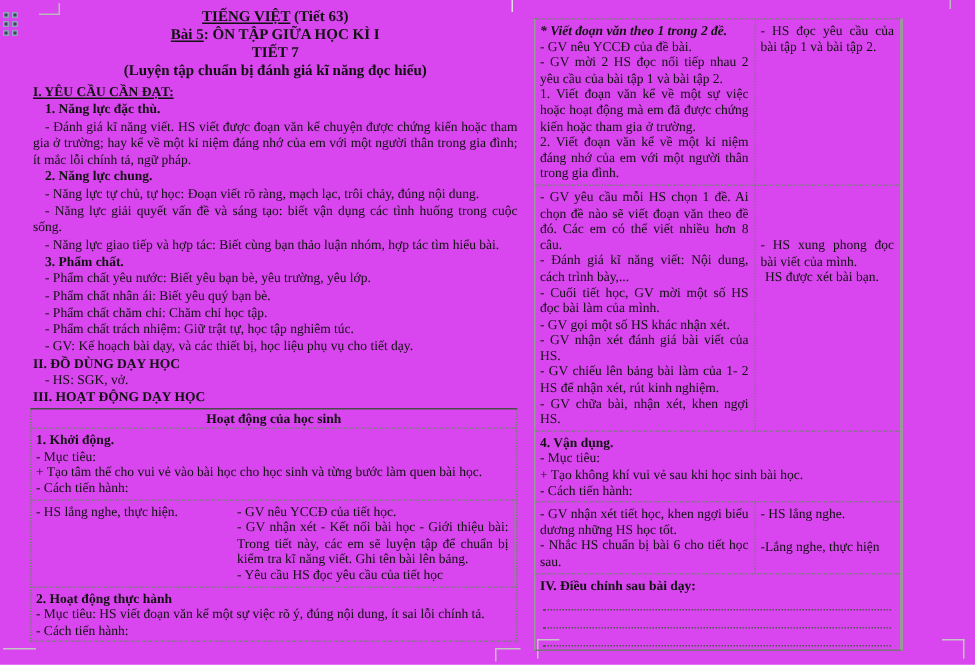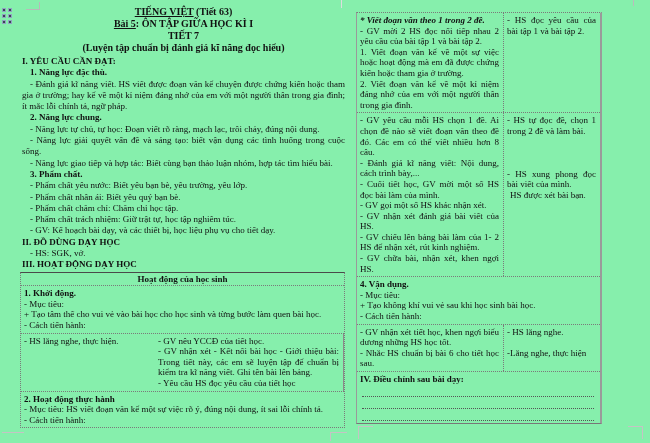--- a/index.html
+++ b/index.html
@@ -1,18 +1,18 @@
 <!DOCTYPE html>
 <html><head>
 <meta charset="utf-8">
 <style>
   html,body{margin:0;padding:0;}
   body{width:650px;height:443px;overflow:hidden;background:#fff;
        font-family:"Liberation Serif", serif;color:#111;}
-  .stage{position:relative;width:650px;height:443px;background:#86efac;overflow:hidden;}
+  .stage{position:relative;width:650px;height:443px;background:#d946ef;overflow:hidden;}
 
   
   .handle{position:absolute;left:2px;top:8px;width:12px;height:18px;
           display:grid;grid-template-columns:4px 4px;grid-auto-rows:4px;gap:2px;}
   .handle .sq{width:4px;height:4px;background:#3c4354;border:1px solid #8fa3c0;box-sizing:border-box;}
 
   
   .cm{position:absolute;}
   .cm-tl{left:26px;top:2px;width:13px;height:7px;border-bottom:1px solid #b9b9b9;border-right:1px solid #b9b9b9;}
   .cm-bl1{left:2px;top:432px;width:22px;height:8px;border-top:1px solid #c4c4c4;}
@@ -24,21 +24,21 @@
 
   
   .page1{position:absolute;left:22px;top:6px;width:323px;}
   .title{text-align:center;font-weight:bold;font-size:10px;line-height:12px;}
   .u{text-decoration:underline;}
   .body-block{margin-top:2px;font-size:9px;line-height:11.3px;}
   .body-block .ln{text-indent:8px;text-align:justify;}
   .ln{margin:0;}
   .ln.bold{font-weight:bold;}
   .ln.bold-indent{font-weight:bold;}
-  .ln.bold-underline{font-weight:bold;text-indent:0;}
+  .ln.bold-underline{font-weight:bold;text-decoration:underline;text-indent:0;}
   .ln.section-bold{font-weight:bold;text-indent:0;}
   .ln.bold-italic{font-weight:bold;font-style:italic;}
   .ln.spaced-lg{margin-top:32px;}
   .ln.spaced-sm{margin-top:11px;}
   .ln.indent-sm{padding-left:3px;}
 
   
   .tbl{font-size:9px;line-height:10.6px;box-sizing:border-box;}
   .tbl .cell .ln{text-indent:0;text-align:justify;}
   .trow{display:flex;}
@@ -141,40 +141,40 @@
             <div class="ln">- Cách tiến hành:</div>
           </div>
       </div>
     </div>
   </div>
 
   <div class="tbl tbl2">
     <div class="trow">
       <div class="cell cgv">
           <div class="ln bold-italic">* Viết đoạn văn theo 1 trong 2 đề.</div>
+          <div class="ln">- GV nêu YCCĐ của đề bài.</div>
           <div class="ln">- GV mời 2 HS đọc nối tiếp nhau 2 yêu cầu của bài tập 1 và  bài tập 2.</div>
           <div class="ln">1. Viết đoạn văn kể về một sự việc hoặc hoạt động mà em đã được chứng kiến hoặc tham gia ở trường.</div>
           <div class="ln">2. Viết đoạn văn kể về một kỉ niệm đáng nhớ của em với một người thân trong gia đình.</div>
         </div>
       <div class="cell chs">
           <div class="ln">- HS đọc yêu cầu của bài tập 1 và  bài tập 2.</div>
         </div>
     </div>
     <div class="trow">
       <div class="cell cgv">
           <div class="ln">- GV yêu cầu mỗi HS chọn 1 đề. Ai chọn đề nào sẽ viết đoạn văn theo đề đó. Các em có thể viết nhiều hơn 8 câu.</div>
           <div class="ln">- Đánh giá kĩ năng viết: Nội dung, cách trình bày,...</div>
           <div class="ln">- Cuối tiết học, GV mời một số HS đọc bài làm của mình.</div>
           <div class="ln">- GV gọi một số HS khác nhận xét.</div>
           <div class="ln">- GV nhận xét đánh giá bài viết của HS.</div>
           <div class="ln">- GV chiếu lên bảng bài làm của 1- 2 HS để nhận xét, rút kinh nghiệm.</div>
           <div class="ln">- GV chữa bài, nhận xét, khen ngợi HS.</div>
         </div>
       <div class="cell chs">
-          <div class="ln">- HS tự đọc đề, chọn 1 trong 2 đề và làm bài.</div>
           <div class="ln spaced-lg">- HS xung phong đọc bài viết của mình.</div>
           <div class="ln indent-sm">HS được xét bài bạn.</div>
         </div>
     </div>
     <div class="trow">
       <div class="cell merged">
           <div class="ln bold">4. Vận dụng.</div>
           <div class="ln">- Mục tiêu:</div>
           <div class="ln">+ Tạo không khí vui vẻ sau khi học sinh bài học.</div>
           <div class="ln">- Cách tiến hành:</div>

